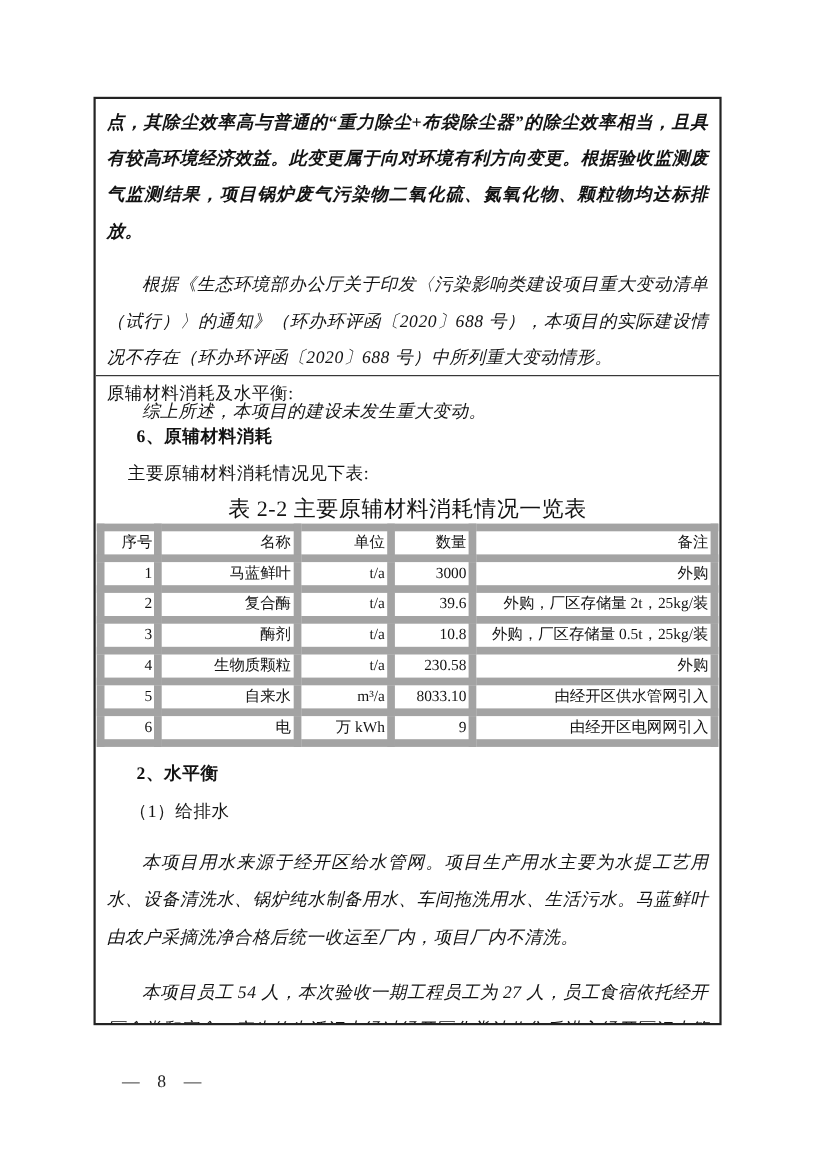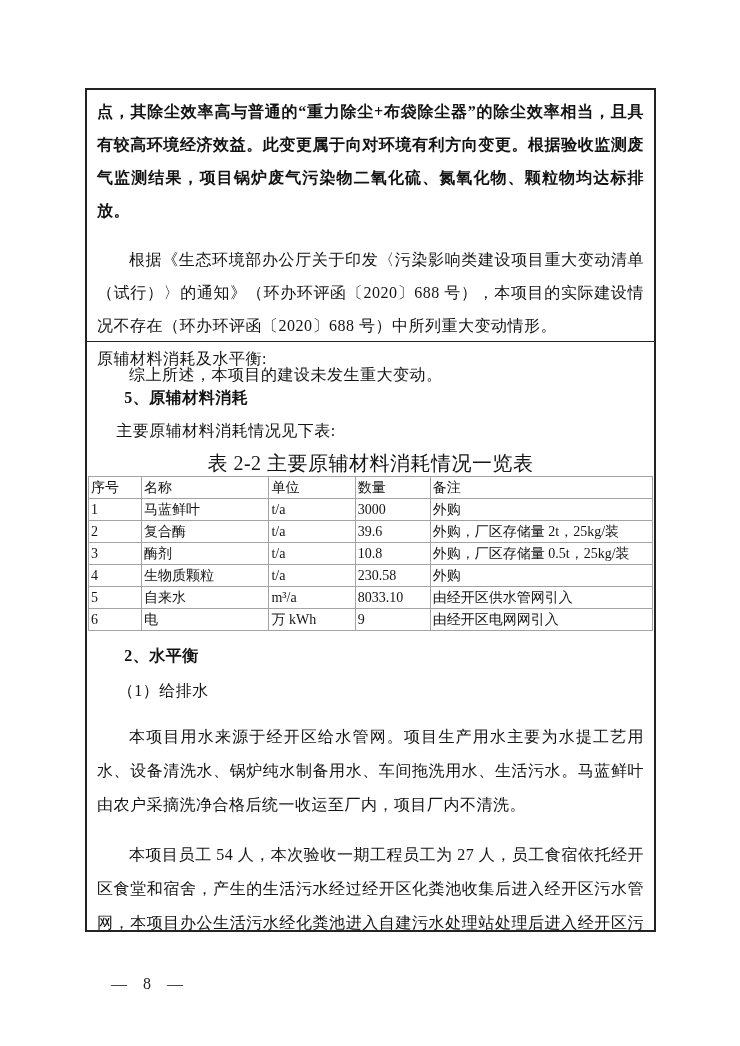--- a/index.html
+++ b/index.html
@@ -34,20 +34,21 @@
   }
   .section-materials {
     padding: 3px 10px 0 10px;
   }
   .para {
     margin: 0;
     font-size: 16px;
     line-height: 33px;
     text-align: justify;
     letter-spacing: 0.5px;
+    font-style: italic;
   }
   .para.lh34 { line-height: 34px; }
   .bold { font-weight: bold; }
   .indent { text-indent: 2em; margin-top: 16px; }
   .heading {
     margin: 0;
     font-size: 16px;
     font-weight: normal;
     line-height: 28px;
     letter-spacing: 0.5px;
@@ -85,23 +86,23 @@
   }
   table.materials-table {
     width: calc(100% + 18px);
     margin-left: -9px;
     border-collapse: collapse;
     font-size: 14px;
     table-layout: fixed;
   }
   table.materials-table th,
   table.materials-table td {
-    border: 1px solid #a3a3a3;
+    border: 7px solid #a3a3a3;
     font-weight: normal;
-    text-align: left;
+    text-align: right;
     vertical-align: middle;
     height: 21px;
     line-height: 19px;
     padding: 0 2px;
     overflow: hidden;
     white-space: nowrap;
   }
   .page-number {
     position: absolute;
     left: 111px;
@@ -119,21 +120,21 @@
 
   <div class="section-top">
     <p class="para bold">点，其除尘效率高与普通的“重力除尘+布袋除尘器”的除尘效率相当，且具有较高环境经济效益。此变更属于向对环境有利方向变更。根据验收监测废气监测结果，项目锅炉废气污染物二氧化硫、氮氧化物、颗粒物均达标排放。</p>
     <p class="para indent">根据《生态环境部办公厅关于印发〈污染影响类建设项目重大变动清单（试行）〉的通知》（环办环评函〔2020〕688 号），本项目的实际建设情况不存在（环办环评函〔2020〕688 号）中所列重大变动情形。</p>
     <p class="para indent">综上所述，本项目的建设未发生重大变动。</p>
   </div>
 
   <div class="section-materials">
     <p class="heading">原辅材料消耗及水平衡:</p>
 
-    <p class="sub-heading">5、原辅材料消耗</p>
+    <p class="sub-heading">6、原辅材料消耗</p>
     <p class="intro">主要原辅材料消耗情况见下表:</p>
 
     <p class="table-caption">表 2-2  主要原辅材料消耗情况一览表</p>
 
     <table class="materials-table">
       <colgroup>
         <col style="width:9.4%">
         <col style="width:22.6%">
         <col style="width:15.3%">
         <col style="width:13.3%">

